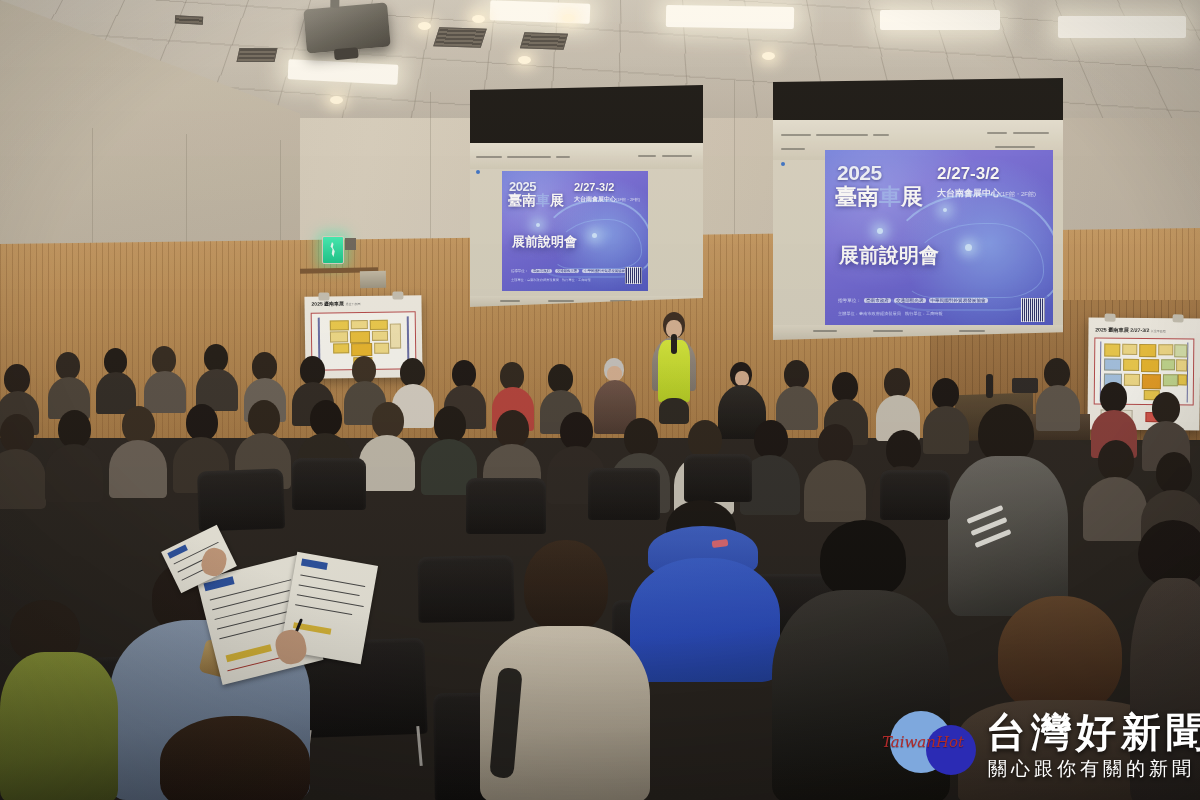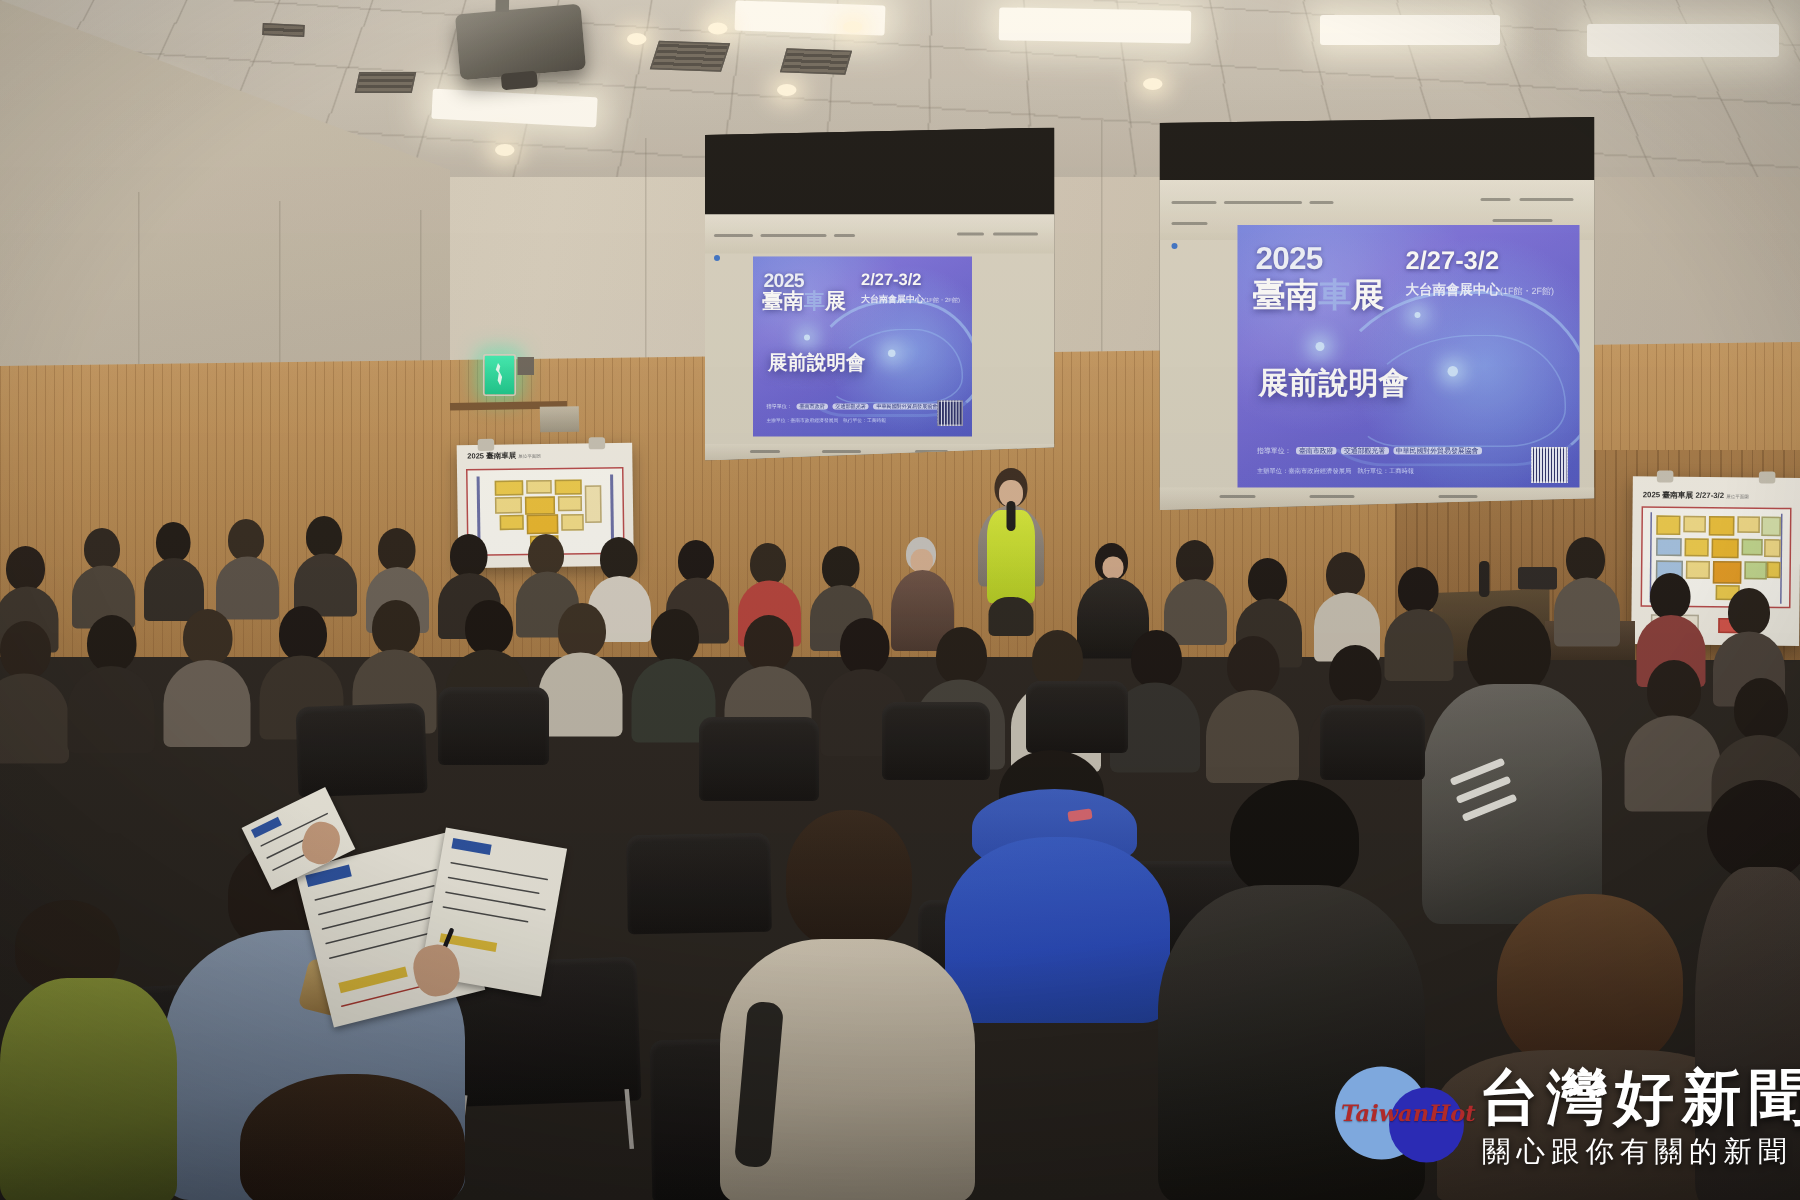--- a/index.html
+++ b/index.html
@@ -179,22 +179,22 @@
     background:radial-gradient(ellipse 88% 80% at 50% 38%,rgba(0,0,0,0) 52%,rgba(0,0,0,.34) 100%);}
   .warm{position:absolute;inset:0;pointer-events:none;
     background:linear-gradient(180deg,rgba(255,228,180,.07),rgba(0,0,0,.14));}
 
   
   #watermark{position:absolute;left:880px;top:700px;width:312px;height:92px;}
   .wm-c1{position:absolute;left:10px;top:11px;width:62px;height:62px;border-radius:50%;
     background:#7ea8dd;}
   .wm-c2{position:absolute;left:46px;top:25px;width:50px;height:50px;border-radius:50%;
     background:#2b2bb4;}
-  .wm-script{position:absolute;left:14px;top:33px;width:86px;text-align:center;
-    font-family:"DejaVu Serif",serif;font-style:italic;font-weight:700;
+  .wm-script{position:absolute;left:0;top:33px;width:86px;text-align:center;
+    font-family:"DejaVu Serif",serif;font-style:italic;font-weight:400;
     font-size:15px;color:#b02a2a;text-shadow:0 1px 1px rgba(0,0,0,.35);}
   .wm-main{position:absolute;left:106px;top:10px;font-size:40px;line-height:44px;
     color:#fff;font-weight:700;letter-spacing:5px;
     text-shadow:0 2px 5px rgba(0,0,0,.7);white-space:nowrap;}
   .wm-sub{position:absolute;left:108px;top:58px;font-size:19px;line-height:22px;
     color:#fff;letter-spacing:4px;white-space:nowrap;
     text-shadow:0 2px 4px rgba(0,0,0,.75);}
 </style>
 </head>
 <body>

